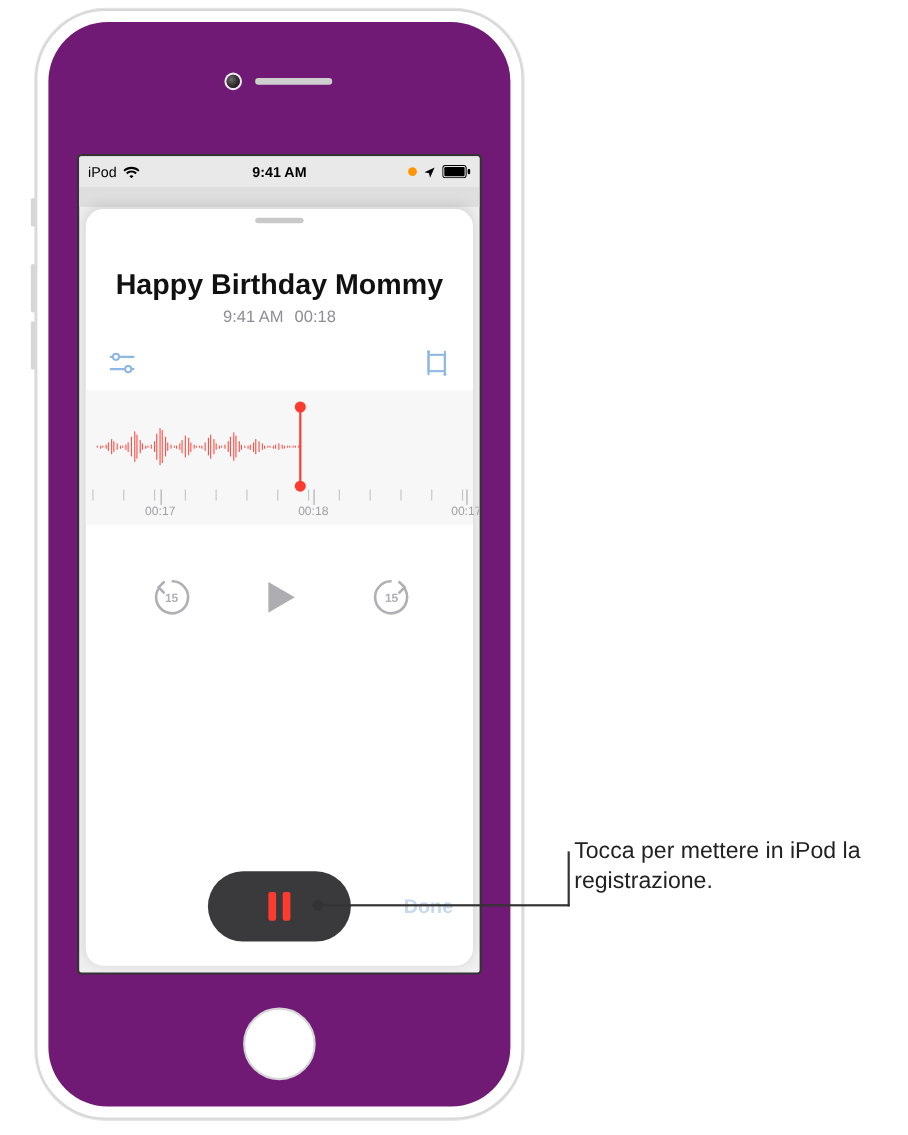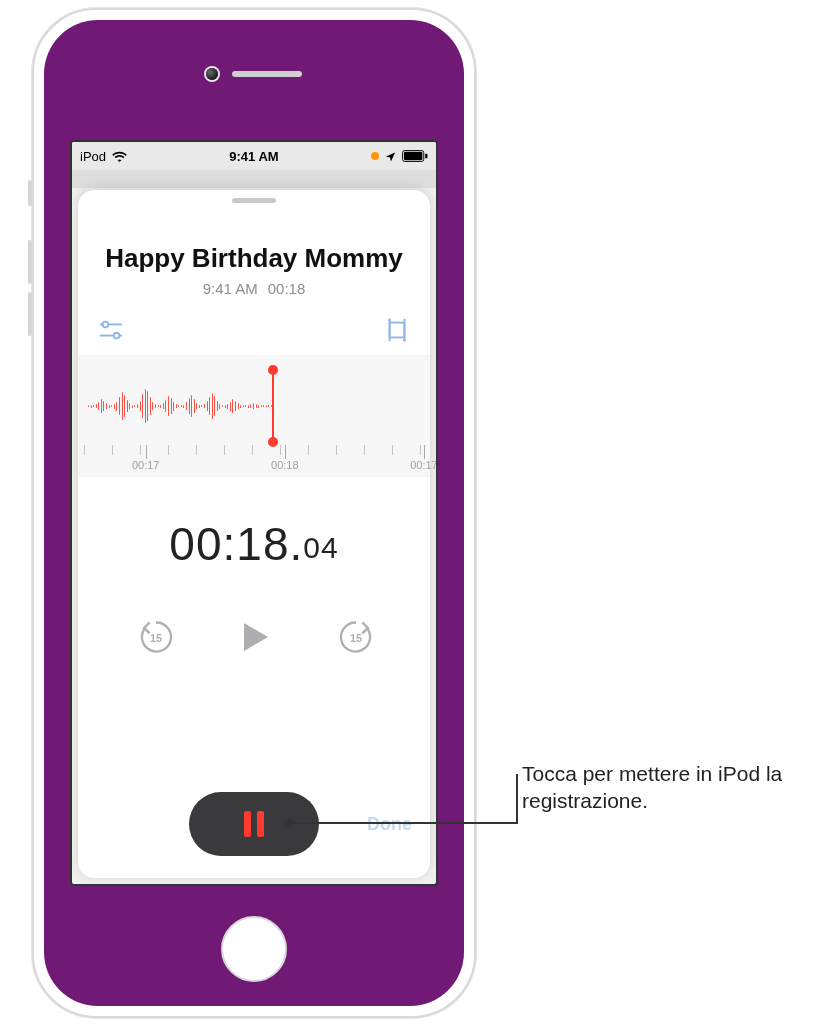--- a/index.html
+++ b/index.html
@@ -483,23 +483,20 @@
               <div class="tick-line" style="left: 342px;"></div>
               <div class="tick-line major" style="left: 67.68px;"></div>
               <div class="tick-label" style="left: 67.68px;">00:17</div>
               <div class="tick-line major" style="left: 206.8px;"></div>
               <div class="tick-label" style="left: 206.8px;">00:18</div>
               <div class="tick-line major" style="left: 345.92px;"></div>
               <div class="tick-label" style="left: 345.92px;">00:17</div>
             </div>
         </div>
 
-        <div class="timer">
-          <span>00:18</span>.<span class="frac">04</span>
-        </div>
 
         <div class="transport">
           <div class="skipbtn">
             <svg width="40" height="40" viewBox="0 0 44 44">
               <path d="M22 6 A16 16 0 1 1 10 12" fill="none" stroke="currentColor" stroke-width="2.6"></path>
               <polyline points="15,6 9,12 15,18" fill="none" stroke="currentColor" stroke-width="2.6"></polyline>
               <text x="22" y="27" text-anchor="middle" font-size="12" fill="currentColor" font-weight="600">15</text>
             </svg>
           </div>
           <div class="playbtn">

